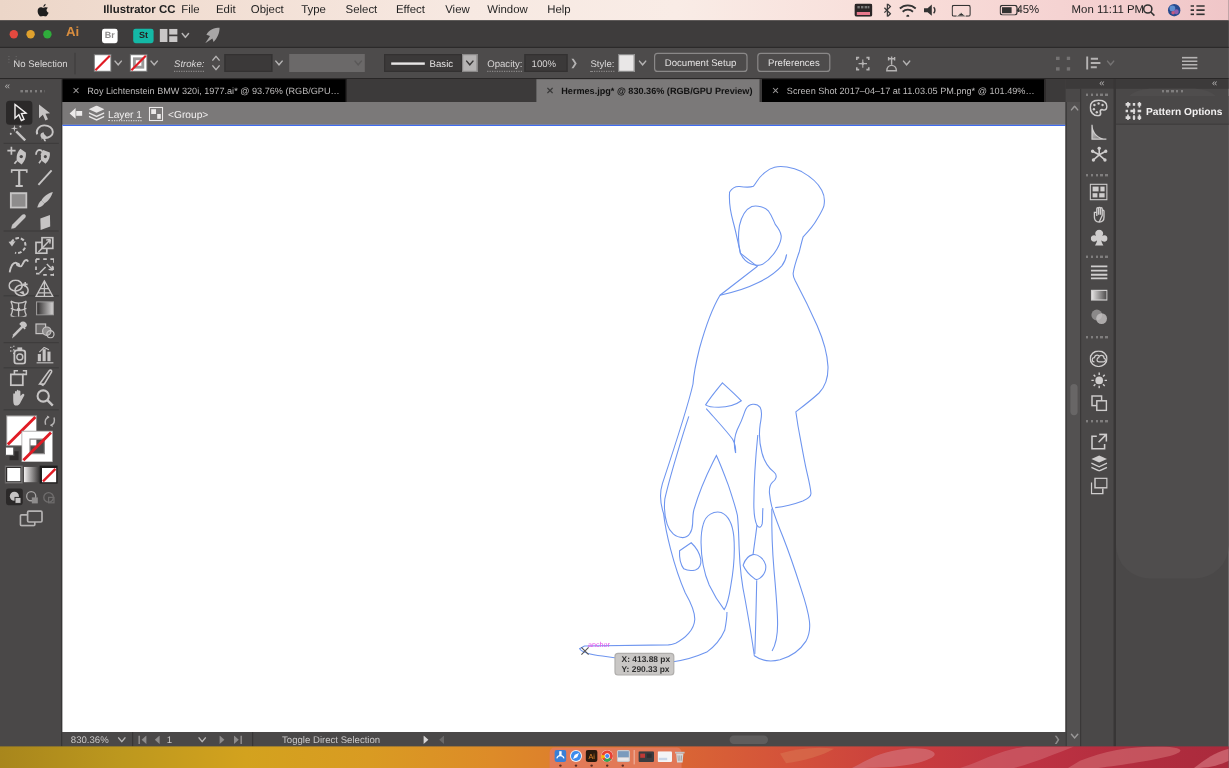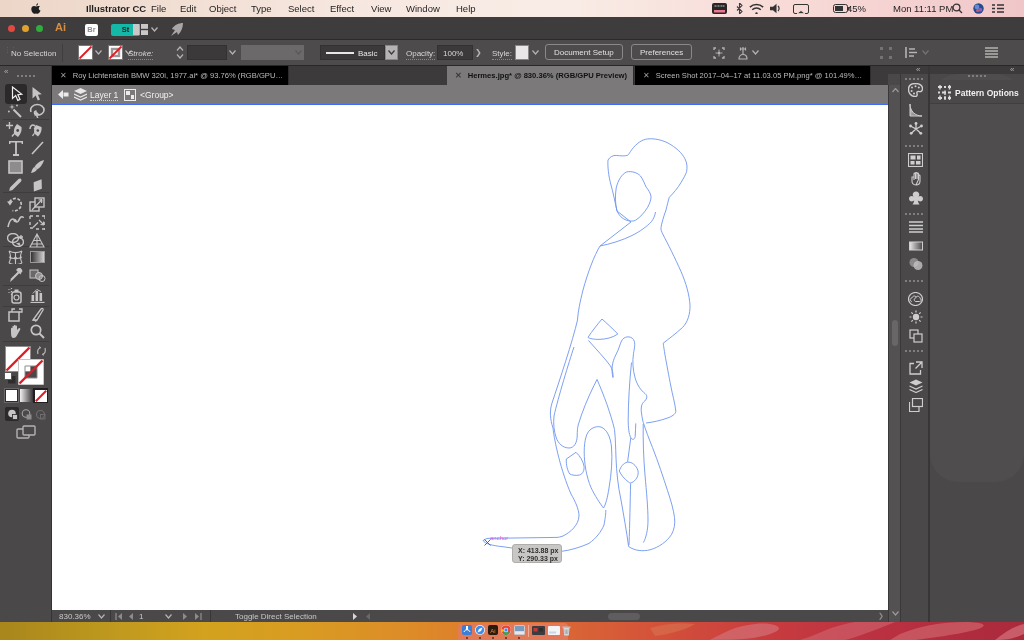--- a/index.html
+++ b/index.html
@@ -117,21 +117,21 @@
     <svg class="icon" style="left:992px;top:3.5px;" width="12" height="9" viewBox="0 0 12 9">
         <path d="M0 1 h3 M0 4.5 h3 M0 8 h3 M5 1 h7 M5 4.5 h7 M5 8 h7" stroke="#333" stroke-width="1.4"></path>
       </svg>
   </div>
   <div id="appbar" class="abs">
     <span style="position:absolute;left:8px;top:8px;width:7px;height:7px;border-radius:50%;background:#e4493f;"></span>
     <span style="position:absolute;left:22px;top:8px;width:7px;height:7px;border-radius:50%;background:#e0a12d;"></span>
     <span style="position:absolute;left:36px;top:8px;width:7px;height:7px;border-radius:50%;background:#2fac3b;"></span>
     <span style="position:absolute;left:55px;top:4px;font-weight:bold;font-size:11px;color:#d98e3f;">Ai</span>
     <span style="position:absolute;left:85px;top:7px;width:13px;height:12px;background:#ffffff;color:#8e8c8c;font-size:7.5px;font-weight:bold;text-align:center;line-height:12px;border-radius:2px;">Br</span>
-    <span style="position:absolute;left:111px;top:7px;width:29px;height:12px;background:#14b8a6;color:#252323;font-size:7.5px;font-weight:bold;text-align:center;line-height:12px;border-radius:2px;">St</span>
+    <span style="position:absolute;left:111px;top:7px;width:17px;height:12px;background:#14b8a6;color:#252323;font-size:7.5px;font-weight:bold;text-align:center;line-height:12px;border-radius:2px;">St</span>
     <svg class="icon" style="left:133px;top:7px;" width="15" height="11" viewBox="0 0 15 11">
         <rect x="0" y="0" width="6.5" height="11" fill="#c9c7c7"></rect>
         <rect x="8" y="0" width="7" height="4.8" fill="#c9c7c7"></rect>
         <rect x="8" y="6.2" width="7" height="4.8" fill="#c9c7c7"></rect>
       </svg>
     <svg class="icon" style="left:151px;top:10px;" width="7" height="5" viewBox="0 0 7 5">
         <path d="M0.5 0.5 L3.5 4 L6.5 0.5" stroke="#b5b3b3" stroke-width="1.3" fill="none"></path>
       </svg>
     <svg class="icon" style="left:170px;top:6px;" width="14" height="13" viewBox="0 0 14 13">
         <path d="M13 0 C9 0 4 2 2 6 L5 7 L1 13 L7 9 L8 12 C11 9 13 5 13 0 Z" fill="#a8a6a6"></path>
@@ -149,21 +149,21 @@
         <path d="M0.5 0.5 L3.5 4 L6.5 0.5" stroke="#b5b3b3" stroke-width="1.2" fill="none"></path>
       </svg>
     <svg class="icon" style="left:108px;top:5px;" width="15" height="15" viewBox="0 0 15 15">
         <rect x="0.5" y="0.5" width="14" height="14" fill="#fff" stroke="#777"></rect>
         <rect x="4" y="4" width="7" height="7" fill="none" stroke="#9a9898" stroke-width="2.4"></rect>
         <path d="M1.5 13.5 L13.5 1.5" stroke="#e01b24" stroke-width="1.8"></path>
       </svg>
     <svg class="icon" style="left:125px;top:10px;" width="7" height="5" viewBox="0 0 7 5">
         <path d="M0.5 0.5 L3.5 4 L6.5 0.5" stroke="#b5b3b3" stroke-width="1.2" fill="none"></path>
       </svg>
-    <span style="position:absolute;left:128px;top:9px;border-bottom:1px dotted #8a8888;padding-bottom:1px;font-style:italic;">Stroke:</span>
+    <span style="position:absolute;left:145px;top:9px;border-bottom:1px dotted #8a8888;padding-bottom:1px;font-style:italic;">Stroke:</span>
     <svg class="icon" style="left:176px;top:6px;" width="8" height="13" viewBox="0 0 8 13">
         <path d="M1 4.5 L4 1 L7 4.5" stroke="#b5b3b3" stroke-width="1.2" fill="none"></path>
         <path d="M1 8.5 L4 12 L7 8.5" stroke="#b5b3b3" stroke-width="1.2" fill="none"></path>
       </svg>
     <span style="position:absolute;left:187px;top:5px;width:40px;height:15px;background:#3b3939;border:1px solid #333131;"></span>
     <svg class="icon" style="left:229px;top:10px;" width="7" height="5" viewBox="0 0 7 5">
         <path d="M0.5 0.5 L3.5 4 L6.5 0.5" stroke="#b5b3b3" stroke-width="1.2" fill="none"></path>
       </svg>
     <span style="position:absolute;left:241px;top:5px;width:63px;height:15px;background:#6b6969;"></span>
     <svg class="icon" style="left:295px;top:10px;" width="7" height="5" viewBox="0 0 7 5">

